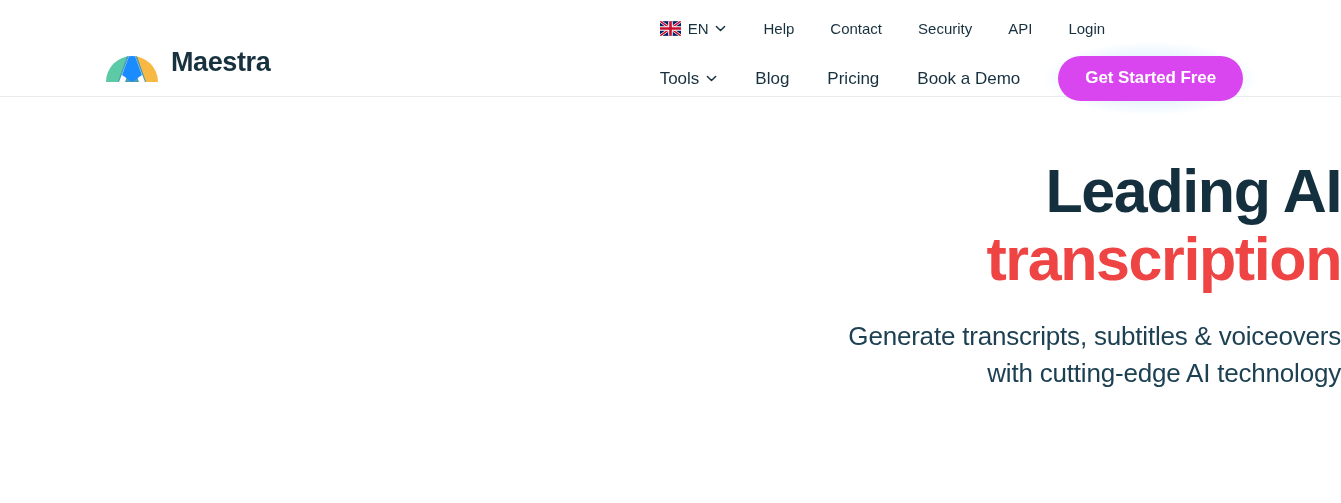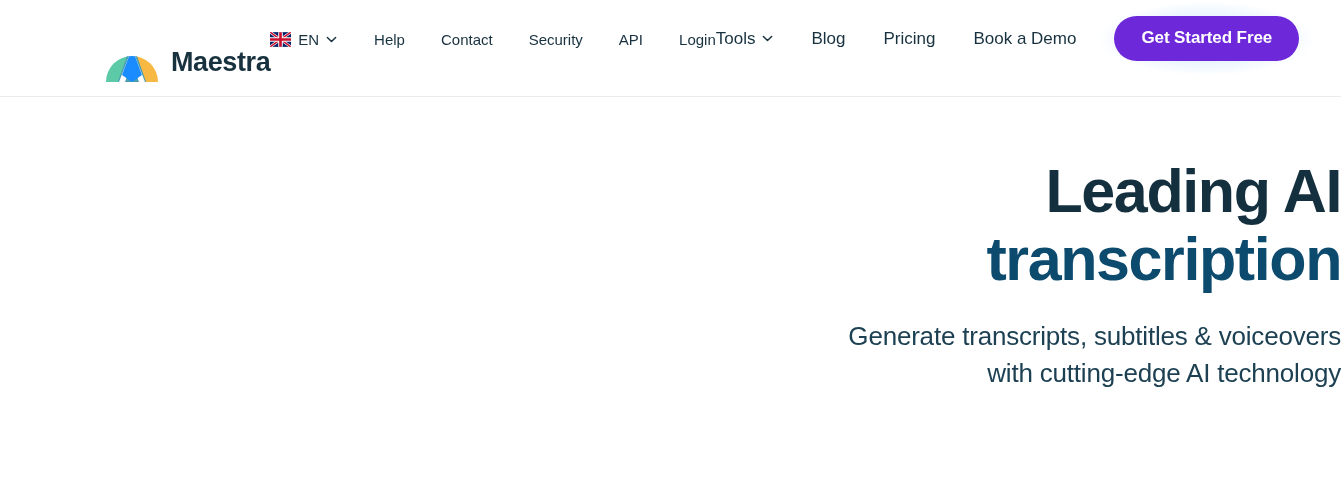--- a/index.html
+++ b/index.html
@@ -57,22 +57,22 @@
     font-size: 27px;
     font-weight: 700;
     letter-spacing: -0.4px;
     color: #17313f;
     line-height: 1;
   }
 
   
   .nav-stack {
     display: flex;
-    flex-direction: row;
-    align-items: center;
+    flex-direction: column;
+    align-items: flex-start;
   }
 
   
   .utility-nav {
     display: flex;
     align-items: center;
     gap: 0;
     margin-top: 16px;
     height: 24px;
   }
@@ -170,21 +170,21 @@
   .cta-button {
     position: relative;
     z-index: 1;
     display: inline-flex;
     align-items: center;
     justify-content: center;
     height: 45px;
     padding: 0 27px;
     border: none;
     border-radius: 999px;
-    background: #6d28d9;
+    background: #d946ef;
     color: #ffffff;
     font-family: inherit;
     font-size: 17px;
     font-weight: 700;
     letter-spacing: -0.1px;
     white-space: nowrap;
     cursor: pointer;
   }
 
   
@@ -195,21 +195,21 @@
   }
 
   .hero-title {
     font-size: 61px;
     font-weight: 700;
     line-height: 1.12;
     letter-spacing: -1.4px;
     color: #14303f;
   }
 
-  .hero-title .accent { color: #0c4a6e; }
+  .hero-title .accent { color: #ef4444; }
 
   .hero-sub {
     margin-top: 24px;
     font-size: 26px;
     font-weight: 400;
     line-height: 1.45;
     letter-spacing: -0.2px;
     color: #1d4153;
   }
 </style>

